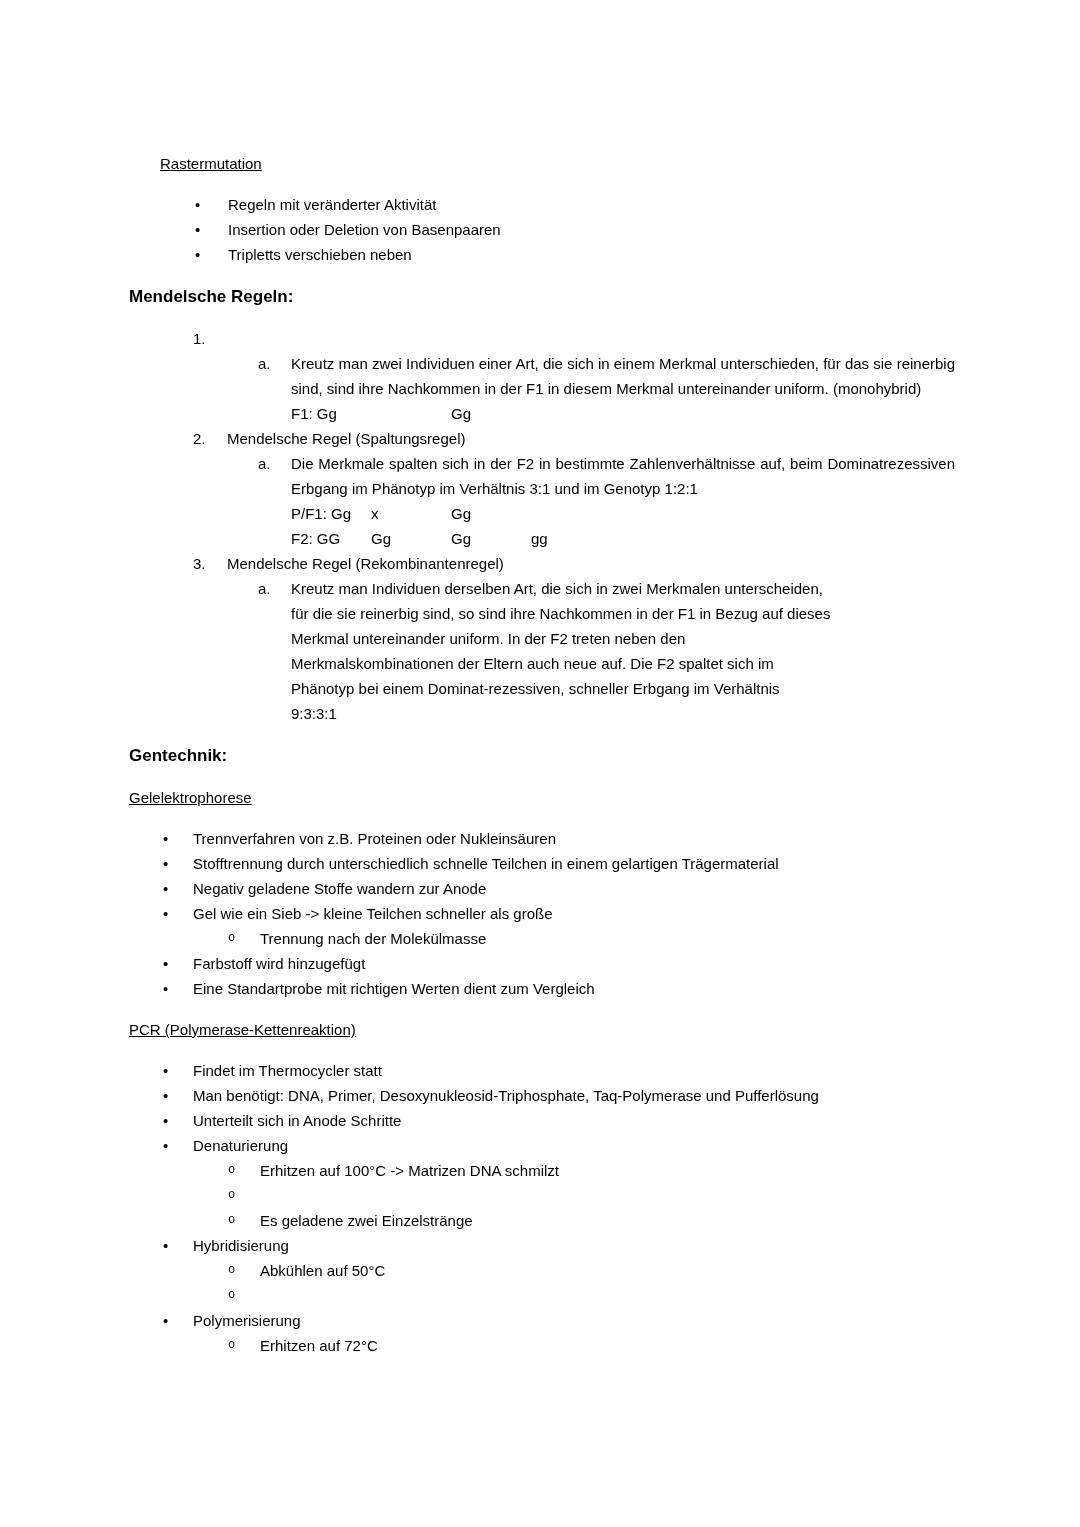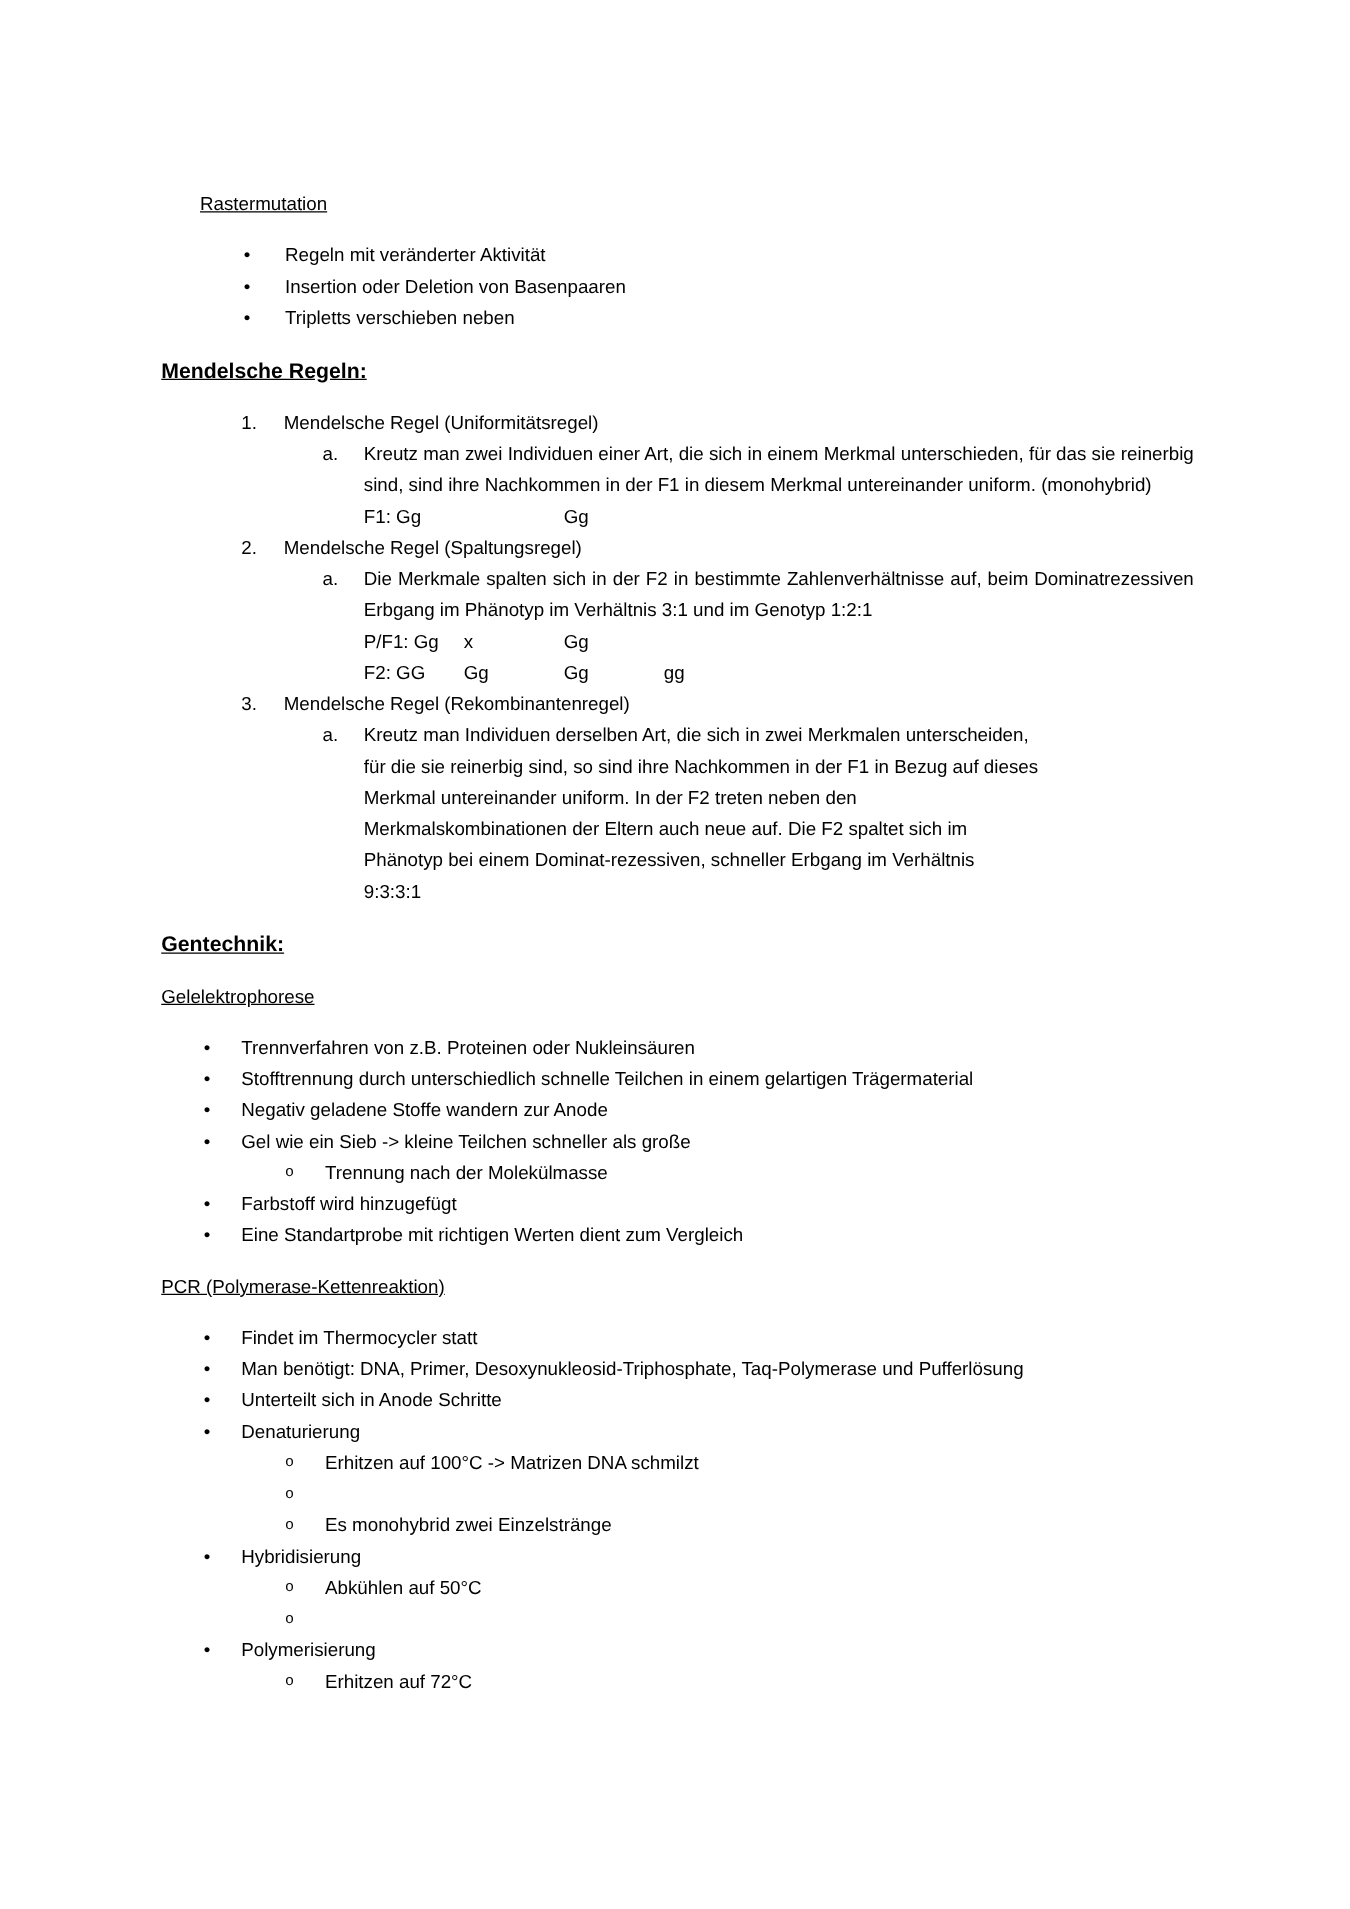--- a/index.html
+++ b/index.html
@@ -12,21 +12,21 @@
     font-family: "Liberation Sans", sans-serif;
     font-size: 15px;
     line-height: 25px;
     overflow: hidden;
     margin-top: 20px;
   }
   .content { padding: 131px 125px 40px 129px; }
   .content > :first-child { margin-top: 0; }
 
   .h-u { font-size: 15px; font-weight: 400; text-decoration: underline; margin: 16px 0; }
-  .h-b { font-size: 17px; font-weight: 700; line-height: 27px; margin: 16px 0; text-decoration: underline; }
+  .h-b { font-size: 17px; font-weight: 700; line-height: 27px; margin: 16px 0; }
   .ind1 { margin-left: 31px; }
 
   .li { display: flex; align-items: flex-start; }
   .mk { flex: 0 0 auto; }
   .txt { flex: 1 1 auto; min-width: 0; }
 
   
   .li-a { padding-left: 66px; }
   .li-a .mk { width: 33px; }
 
@@ -72,21 +72,20 @@
         <span class="txt">Tripletts verschieben neben</span>
       </div>
     </div>
 
     <div class="h-b">Mendelsche Regeln:</div>
 
     <div>
 
       <div class="li li-num">
         <span class="mk">1.</span>
-        <span class="txt">Mendelsche Regel (Uniformitätsregel)</span>
       </div>
       <div class="li li-sub">
         <span class="mk">a.</span>
         <div class="sub-body">
           <div class="just">Kreutz man zwei Individuen einer Art, die sich in einem Merkmal unterschieden, für das sie reinerbig sind, sind ihre Nachkommen in der F1 in diesem Merkmal untereinander uniform. (monohybrid)</div>
           <div class="cross">F1: Gg		Gg</div>
         </div>
       </div>
 
       <div class="li li-num">
@@ -176,21 +175,21 @@
       </div>
       <div class="li li-c">
         <span class="mk">o</span>
         <span class="txt">Erhitzen auf 100°C -&gt; Matrizen DNA schmilzt</span>
       </div>
       <div class="li li-c">
         <span class="mk">o</span>
       </div>
       <div class="li li-c">
         <span class="mk">o</span>
-        <span class="txt">Es monohybrid zwei Einzelstränge</span>
+        <span class="txt">Es geladene zwei Einzelstränge</span>
       </div>
       <div class="li li-b">
         <span class="mk">•</span>
         <span class="txt">Hybridisierung</span>
       </div>
       <div class="li li-c">
         <span class="mk">o</span>
         <span class="txt">Abkühlen auf 50°C</span>
       </div>
       <div class="li li-c">

